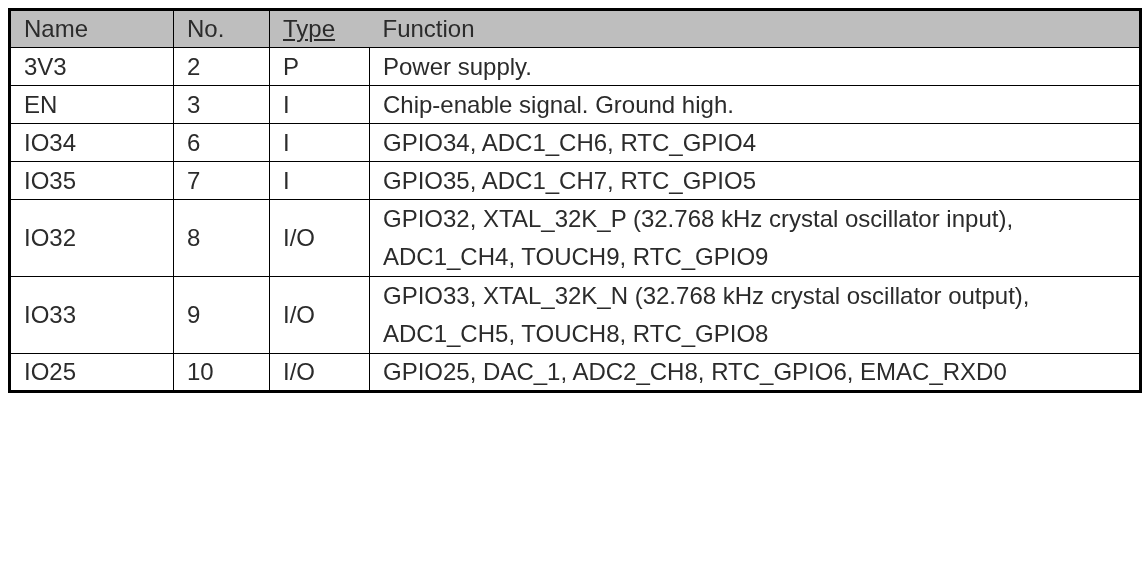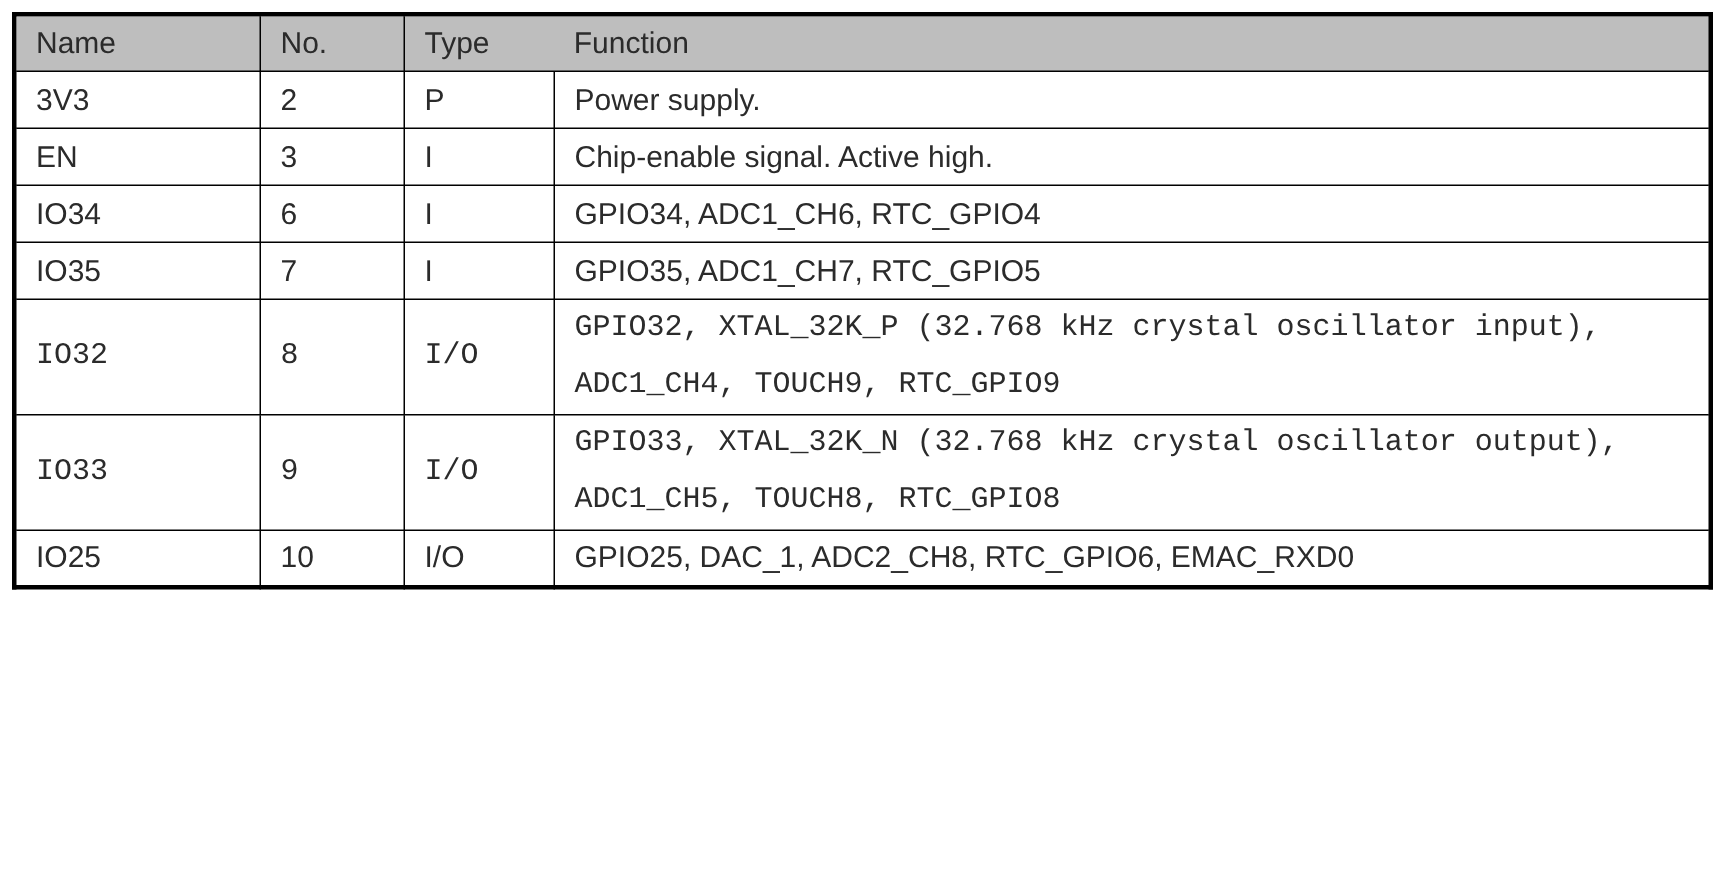--- a/index.html
+++ b/index.html
@@ -16,21 +16,21 @@
   }
   .page {
     padding: 8px 8px 0 8px;
     box-sizing: border-box;
   }
   table.pin-table {
     border-collapse: collapse;
     table-layout: fixed;
     width: 1131px;
     border: 3px solid #000000;
-    font-size: 20px;
+    font-size: 24px;
   }
   col.c-name  { width: 164px; }
   col.c-no    { width: 96px; }
   col.c-type  { width: 100px; }
   col.c-func  { width: 771px; }
 
   th, td {
     border: 1px solid #000000;
     text-align: left;
     font-weight: normal;
@@ -38,25 +38,25 @@
     padding: 0 10px 0 13px;
     line-height: 36px;
     white-space: normal;
     overflow: hidden;
   }
   thead th {
     background: #bebebe;
     height: 36px;
   }
   
-  thead th.h-type { border-right: none; }
+  thead th.h-type { border-right: none; text-decoration: underline; }
   thead th.h-func { border-left: none; }
 
   tbody tr { height: 38px; }
-  tbody tr.tall { height: 76px; font-family: Liberation Mono, monospace; }
+  tbody tr.tall { height: 76px; }
   tbody tr.tall td { line-height: 38px; }
 </style>
 </head>
 <body>
 
 <div class="page">
   <table class="pin-table">
     <colgroup>
       <col class="c-name">
         <col class="c-no">
@@ -75,21 +75,21 @@
       <tr>
         <td>3V3</td>
         <td>2</td>
         <td>P</td>
         <td>Power supply.</td>
       </tr>
       <tr>
         <td>EN</td>
         <td>3</td>
         <td>I</td>
-        <td>Chip-enable signal. Active high.</td>
+        <td>Chip-enable signal. Ground high.</td>
       </tr>
       <tr>
         <td>IO34</td>
         <td>6</td>
         <td>I</td>
         <td>GPIO34, ADC1_CH6, RTC_GPIO4</td>
       </tr>
       <tr>
         <td>IO35</td>
         <td>7</td>

